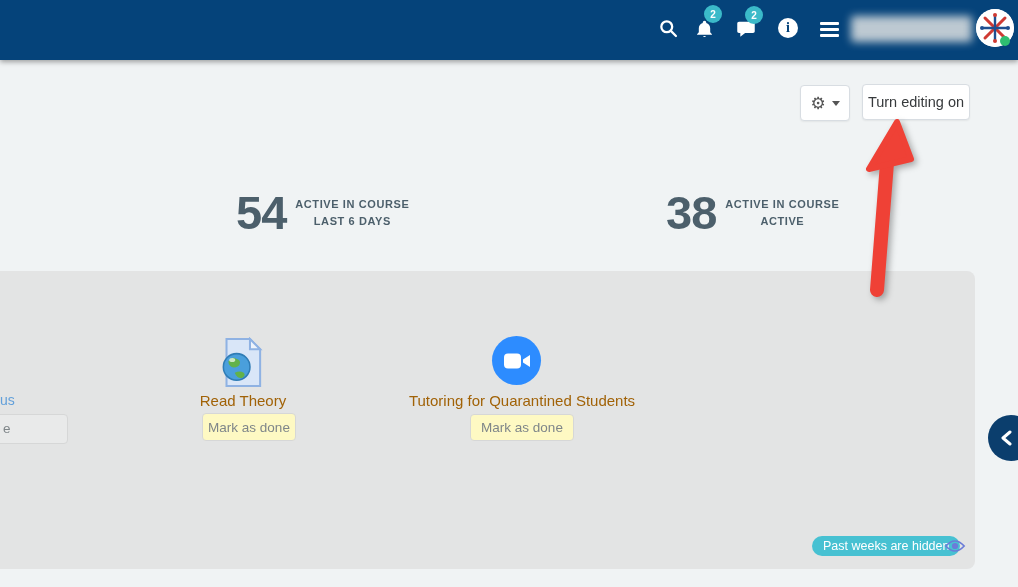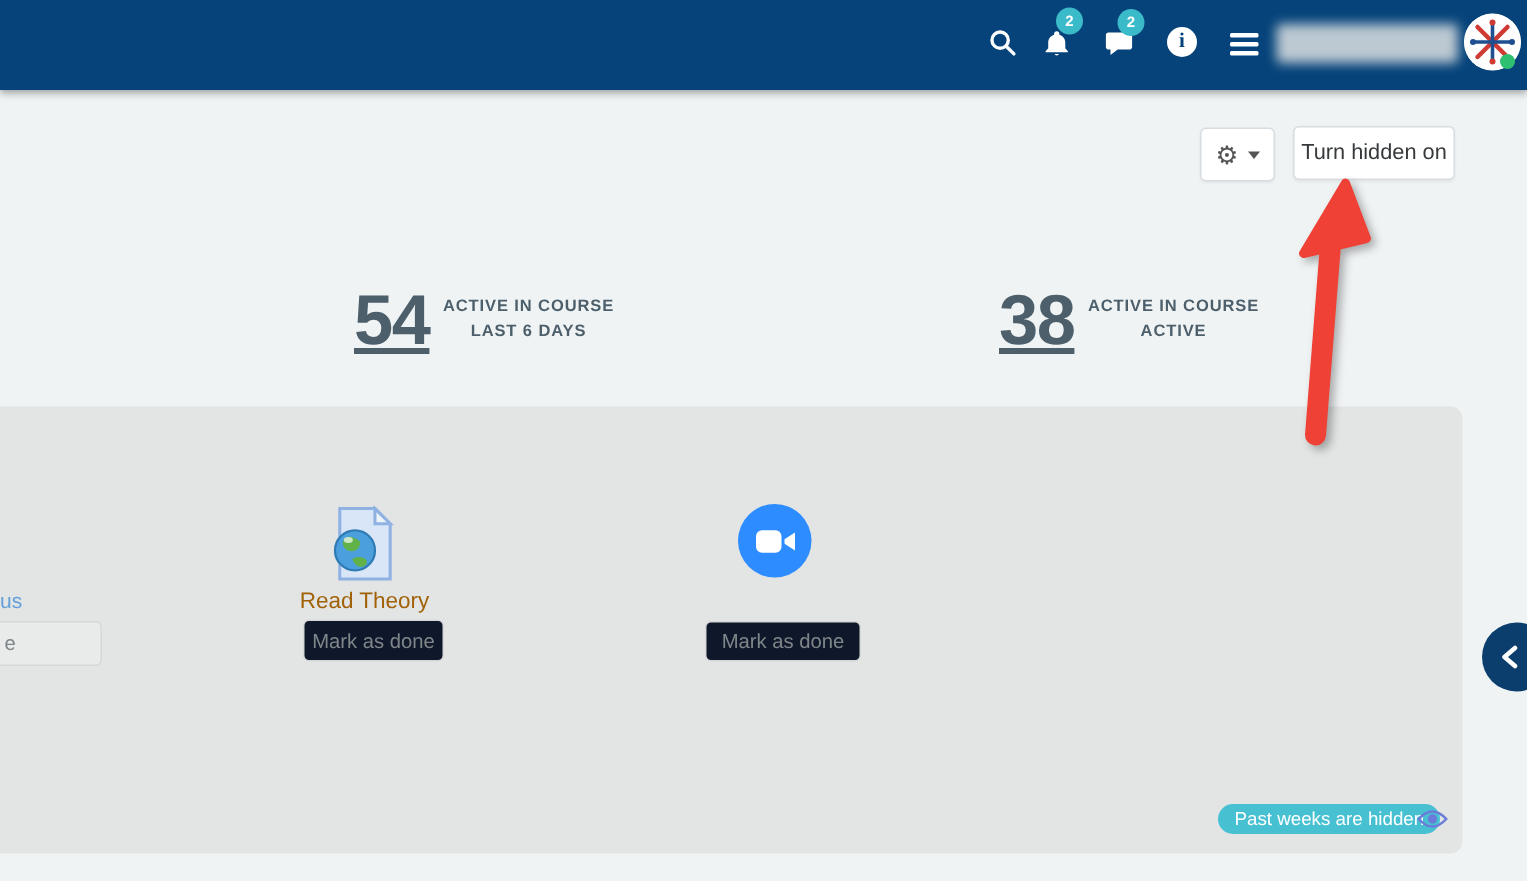--- a/index.html
+++ b/index.html
@@ -49,33 +49,33 @@
   .gear-glyph { font-size:17px; color:#555; line-height:1; }
   .caret-down {
     width:0; height:0; border-left:4px solid transparent;
     border-right:4px solid transparent; border-top:5px solid #555;
   }
   .edit-btn { left:862px; top:84px; width:108px; height:36px;
     font-size:14.5px; color:#373a3c; }
 
   
   .stat { position:absolute; display:flex; align-items:center; color:#4c5f6b; z-index:3; }
-  .stat-value { font-size:47px; font-weight:bold; letter-spacing:-1px; line-height:1;text-decoration:underline; }
+  .stat-value { font-size:47px; font-weight:bold; letter-spacing:-1px; line-height:1; }
   .stat-labels { margin-left:9px; font-size:11px; font-weight:bold; letter-spacing:.6px; line-height:17px;text-align:center; }
   .stat-1 { left:236px; top:189px; }
   .stat-2 { left:666px; top:189px; }
 
   
   .card {
     position:absolute; left:0; top:271px; width:975px; height:298px;
     background:#e3e4e4; border-radius:0 8px 8px 0; z-index:1;
   }
   .activity-link { position:absolute; font-size:15px; color:#a16207; text-align:center; cursor:pointer; z-index:2; }
   .done-btn {
-    position:absolute; background:#0f172a; border:1px solid #d6d7d7; border-radius:4px;
+    position:absolute; background:#fef9c3; border:1px solid #d6d7d7; border-radius:4px;
     color:#7f8689; font-size:13.5px; display:flex; align-items:center; justify-content:center;
     cursor:pointer; z-index:2;
   }
   .activity-icon { position:absolute; cursor:pointer; z-index:2; }
   .zoom-circle {
     position:absolute; left:492px; top:336px; width:49px; height:49px; border-radius:50%;
     background:#2d8cff; display:flex; align-items:center; justify-content:center; cursor:pointer; z-index:2;
   }
   .cut-link { position:absolute; left:0px; top:392px; font-size:14px; color:#63a0da; cursor:pointer; z-index:2; }
   .cut-btn {
@@ -166,21 +166,21 @@
           <circle cx="32" cy="19" r="2" fill="#1d4f91"></circle>
       </svg>
     </div>
     <div class="status-dot"></div>
   </div>
 
   <div class="btn gear-btn">
     <span class="gear-glyph">⚙</span>
     <span class="caret-down"></span>
   </div>
-  <div class="btn edit-btn">Turn hidden on</div>
+  <div class="btn edit-btn">Turn editing on</div>
 
   <div class="stat stat-1">
     <span class="stat-value">54</span>
     <span class="stat-labels">
       <div>ACTIVE IN COURSE</div>
       <div>LAST 6 DAYS</div>
     </span>
   </div>
   <div class="stat stat-2">
     <span class="stat-value">38</span>
@@ -209,20 +209,21 @@
   </div>
   <div class="activity-link" style="left:163px; top:392px; width:160px;">Read Theory</div>
   <div class="done-btn" style="left:202px; top:413px; width:94px; height:28px;">Mark as done</div>
 
   <div class="zoom-circle">
     <svg width="28" height="20" viewBox="0 0 28 20">
       <rect x="1" y="2.5" width="17" height="15" rx="4" fill="#fff"></rect>
       <path d="M20 8.5 L27 4 V16 L20 11.5 Z" fill="#fff"></path>
     </svg>
   </div>
+  <div class="activity-link" style="left:391px; top:392px; width:262px;">Tutoring for Quarantined Students</div>
   <div class="done-btn" style="left:470px; top:414px; width:104px; height:27px;">Mark as done</div>
 
   <div class="hidden-pill">Past weeks are hidden</div>
   <div class="eye-wrap">
     <svg width="22" height="18" viewBox="0 0 24 18" fill="none" stroke="#6b7cd8" stroke-width="1.8">
       <path d="M2 9 Q12 -2 22 9 Q12 20 2 9 Z"></path>
       <circle cx="12" cy="9" r="3.4" fill="#6b7cd8" stroke="none"></circle>
     </svg>
   </div>
 

